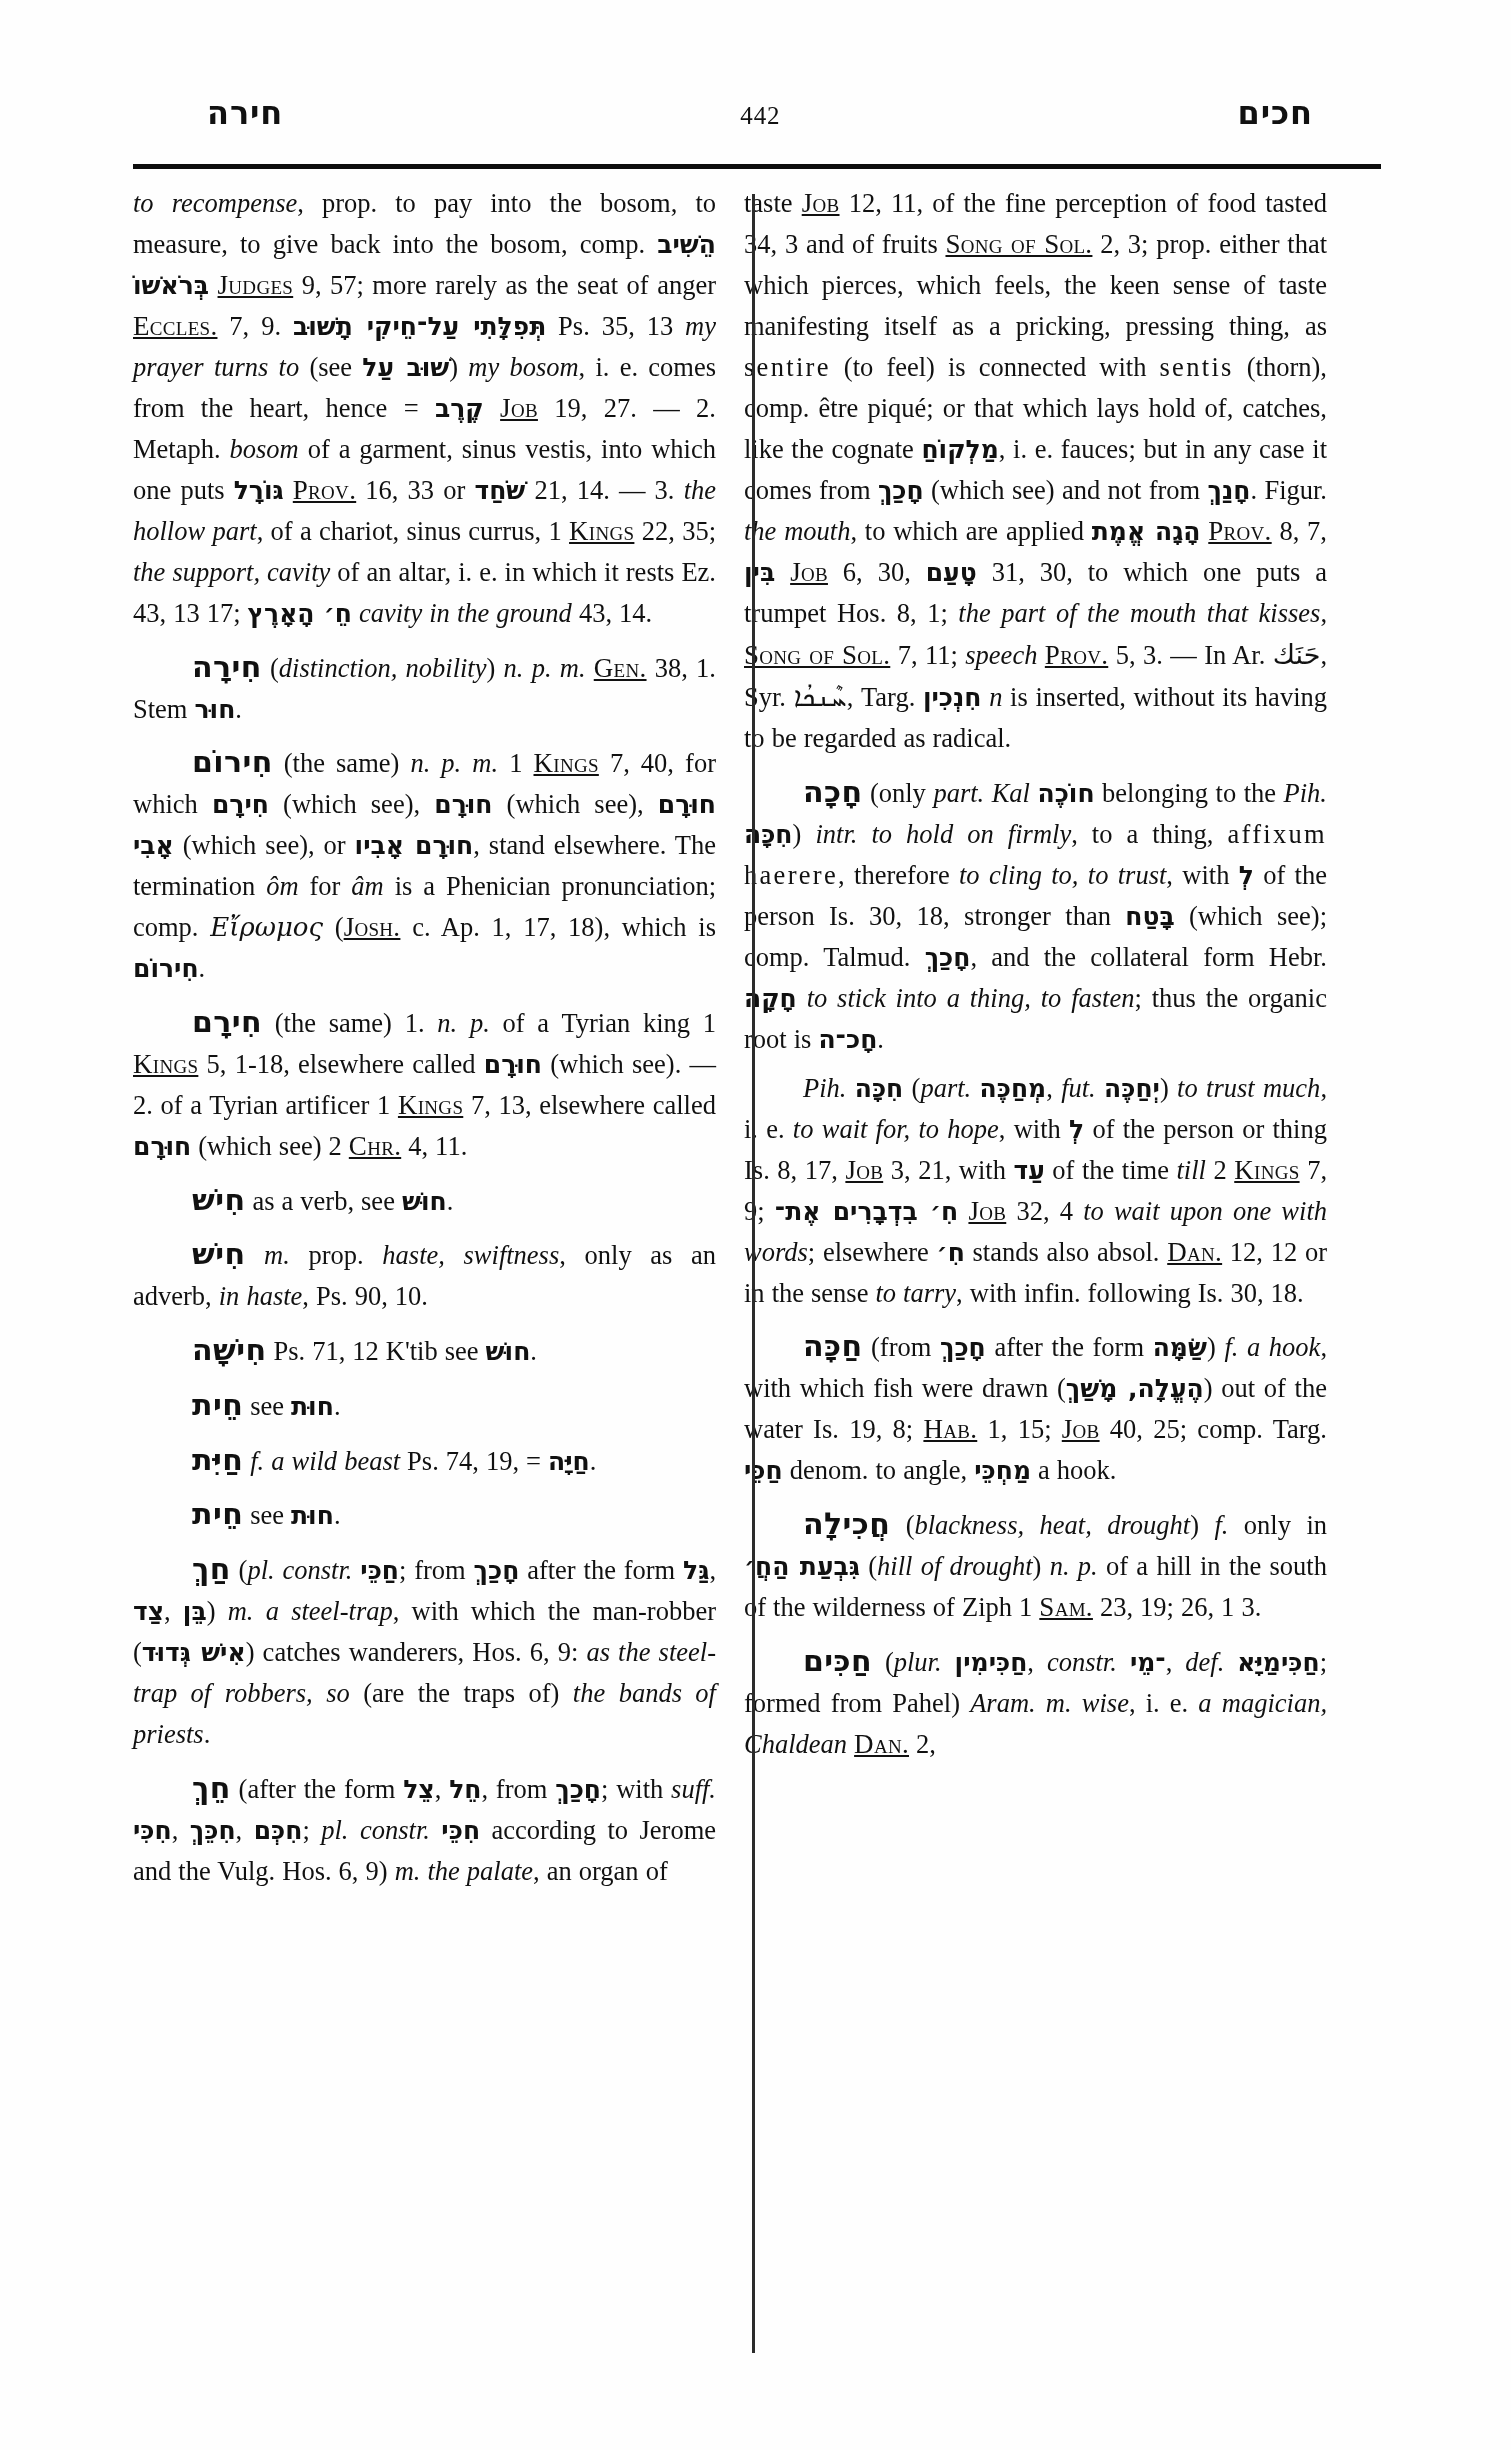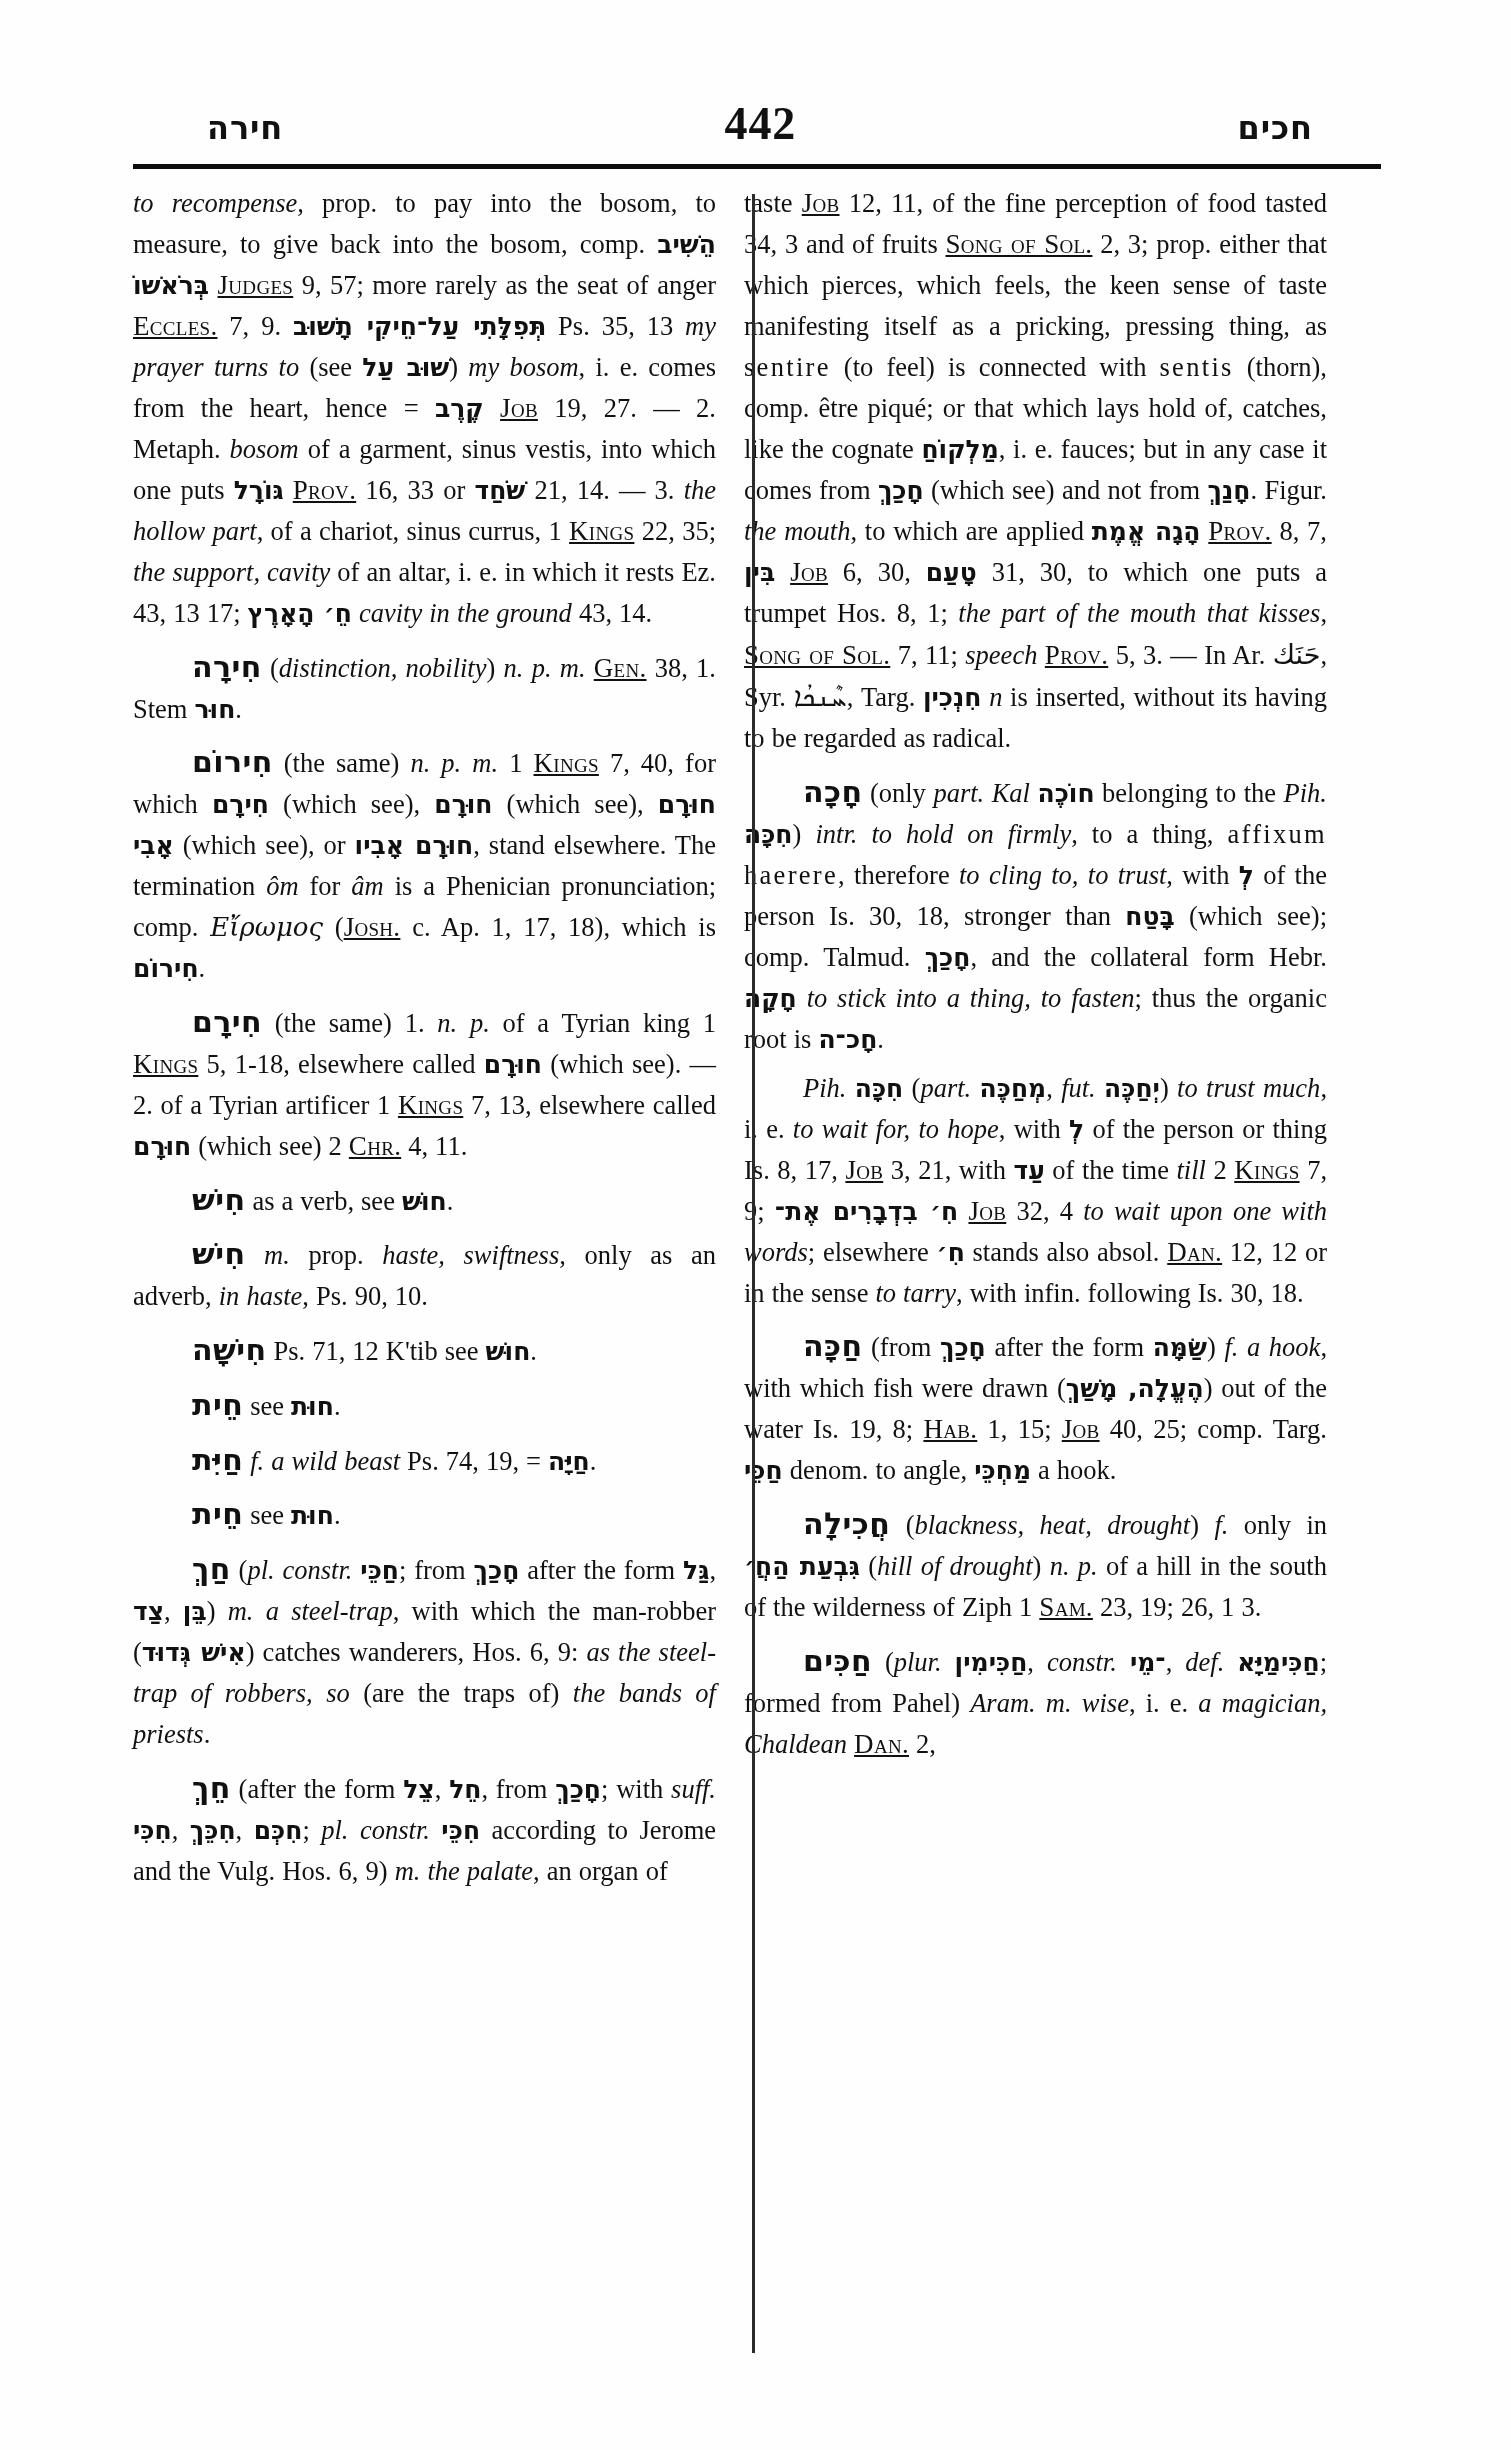--- a/index.html
+++ b/index.html
@@ -37,22 +37,22 @@
   }
   .runhead-heb {
     font-family: "DejaVu Sans", sans-serif;
     font-size: 32px;
     font-weight: 700;
     direction: rtl;
     letter-spacing: 0.9px;
     line-height: 1;
   }
   .runhead-num {
-    font-size: 46px;
-    font-weight: 700;
+    font-size: 25px;
+    font-weight: 400;
     letter-spacing: 0.9px;
   }
 
   .rule {
     position: absolute;
     left: 133px;
     top: 164px;
     width: 1248px;
     height: 4.5px;
     background: #0d0d0d;

